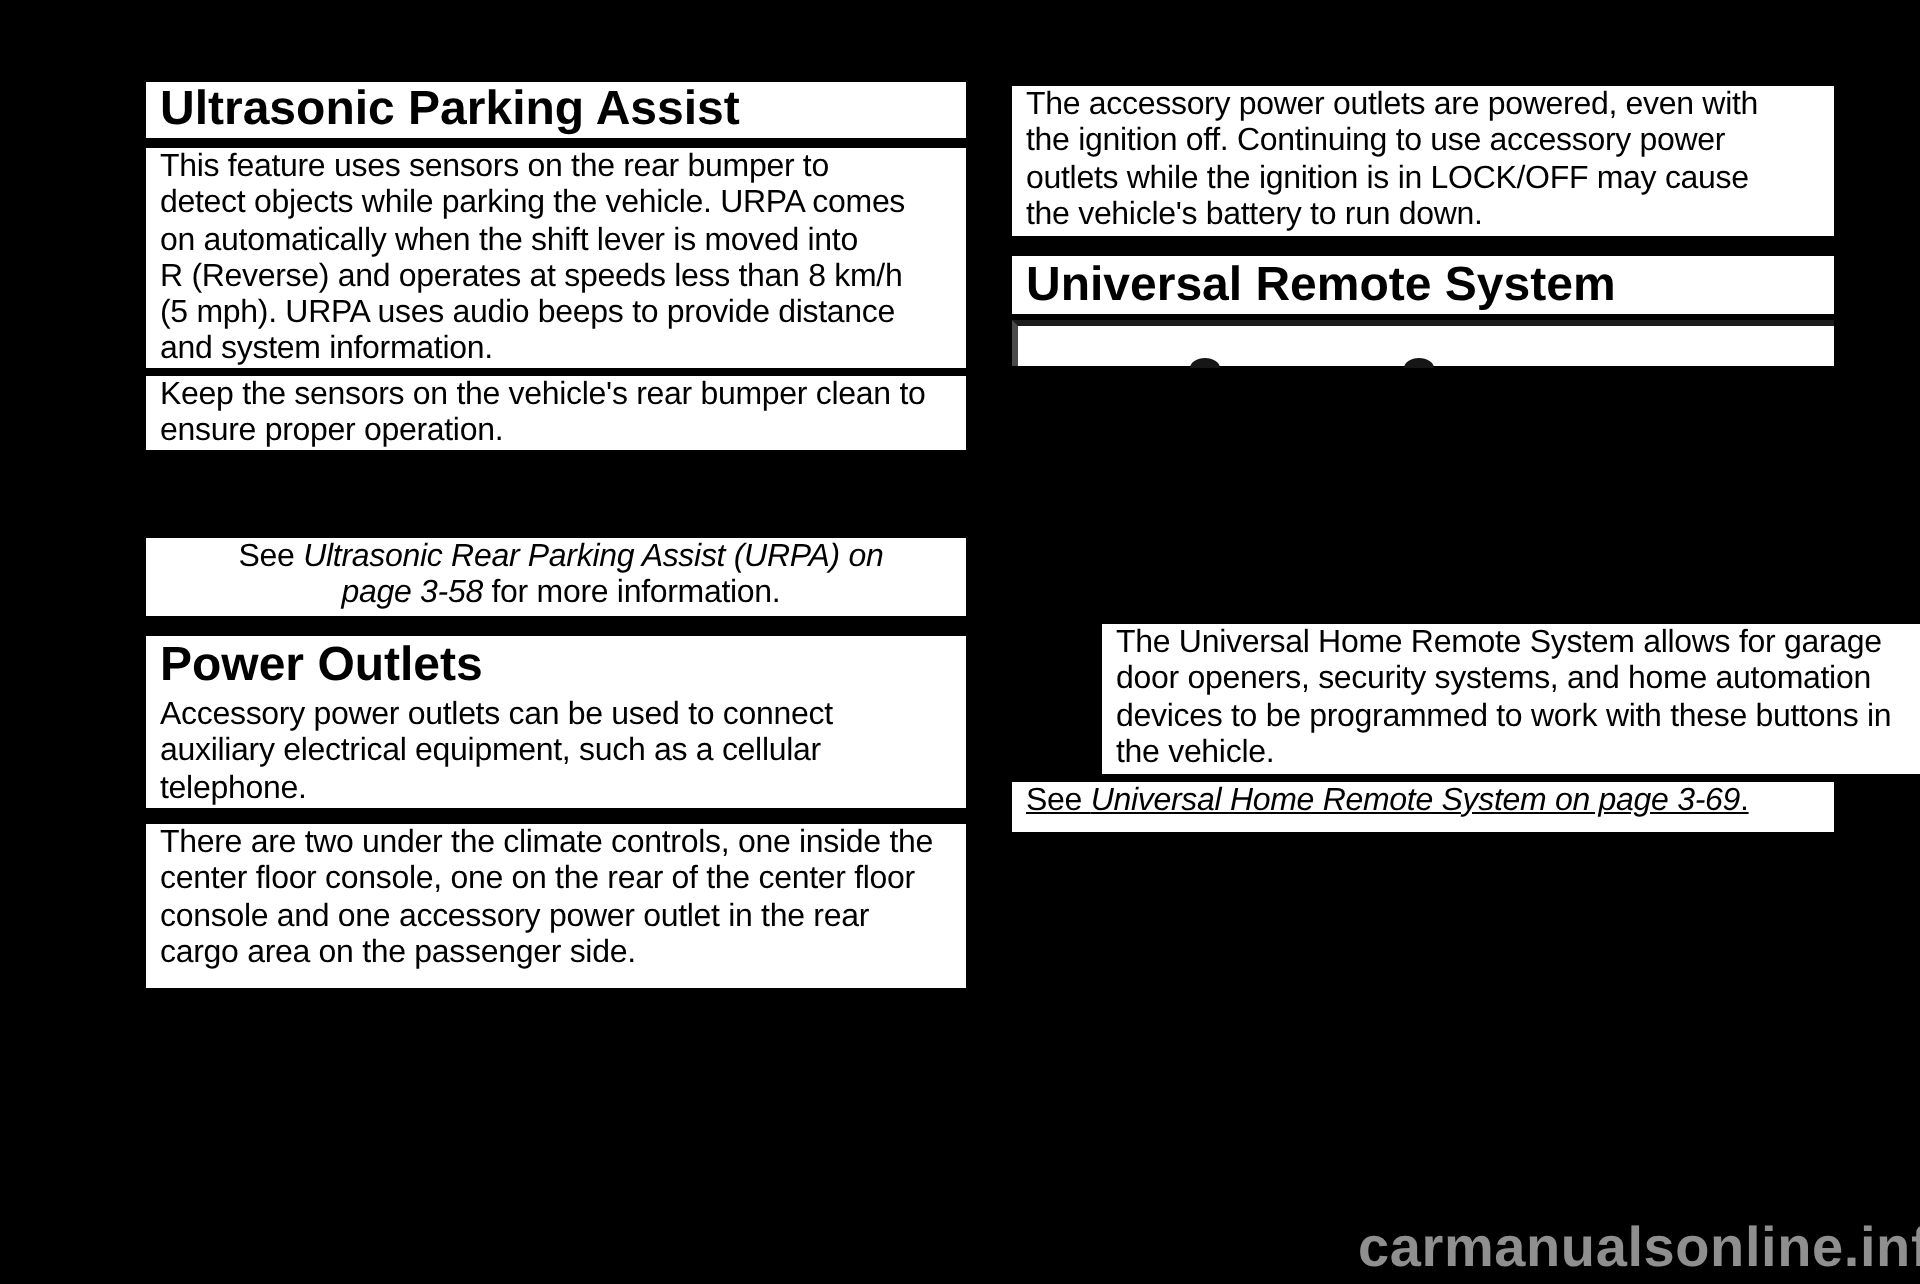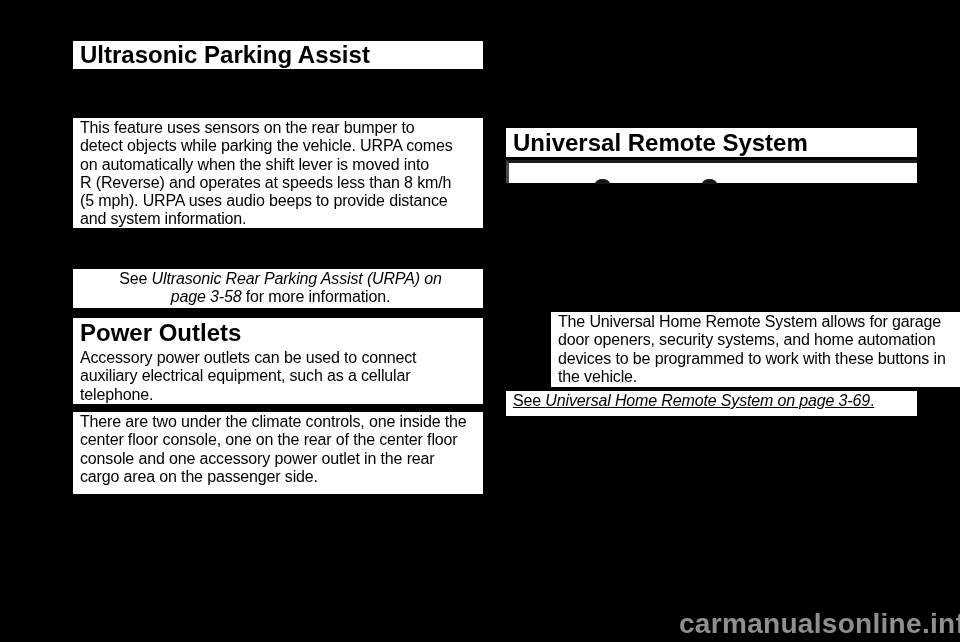--- a/index.html
+++ b/index.html
@@ -41,21 +41,21 @@
   }
   .para .it {
     font-style: italic;
   }
   
   .lcol { left: 73px;  width: 410px; }
   
   .rcol { left: 506px; width: 411px; }
 
   #l-h1 { top: 41px;  height: 28px; }
-  #l-p1 { top: 74px;  height: 110px; margin-top: 44px; }
+  #l-p1 { top: 74px;  height: 110px; }
   #l-p2 { top: 188px; height: 37px; }
   #l-p3 { top: 228px; height: 38px; }
   #l-p4 { top: 269px; height: 39px; text-align: center; }
   #l-h2 { top: 318px; height: 30px; }
   #l-p5 { top: 348px; height: 56px; }
   #l-p6 { top: 412px; height: 82px; }
 
   #r-p1 { top: 43px;  height: 75px; }
   #r-h1 { top: 128px; height: 29px; }
   #r-p2 { top: 312px; height: 75px; margin-left: 45px; }
@@ -98,36 +98,42 @@
 
   <div class="box lcol heading" id="l-h1">Ultrasonic Parking Assist</div>
 
   <div class="box lcol para" id="l-p1">This feature uses sensors on the rear bumper to
 detect objects while parking the vehicle. URPA comes
 on automatically when the shift lever is moved into
 R (Reverse) and operates at speeds less than 8 km/h
 (5 mph). URPA uses audio beeps to provide distance
 and system information.</div>
 
+  <div class="box lcol para" id="l-p2">Keep the sensors on the vehicle's rear bumper clean to
+ensure proper operation.</div>
 
 
   <div class="box lcol para" id="l-p4"><span>See </span><span class="it">Ultrasonic Rear Parking Assist (URPA) on
 page 3-58</span><span> for more information.</span></div>
 
   <div class="box lcol heading" id="l-h2">Power Outlets</div>
 
   <div class="box lcol para" id="l-p5">Accessory power outlets can be used to connect
 auxiliary electrical equipment, such as a cellular
 telephone.</div>
 
   <div class="box lcol para" id="l-p6">There are two under the climate controls, one inside the
 center floor console, one on the rear of the center floor
 console and one accessory power outlet in the rear
 cargo area on the passenger side.</div>
 
+  <div class="box rcol para" id="r-p1">The accessory power outlets are powered, even with
+the ignition off. Continuing to use accessory power
+outlets while the ignition is in LOCK/OFF may cause
+the vehicle's battery to run down.</div>
 
   <div class="box rcol heading" id="r-h1">Universal Remote System</div>
 
   <div class="box rcol" id="r-strip">
     <span class="strip-arc" id="arc1"></span>
     <span class="strip-arc" id="arc2"></span>
   </div>
 
   <div class="box rcol para" id="r-p2">The Universal Home Remote System allows for garage
 door openers, security systems, and home automation

